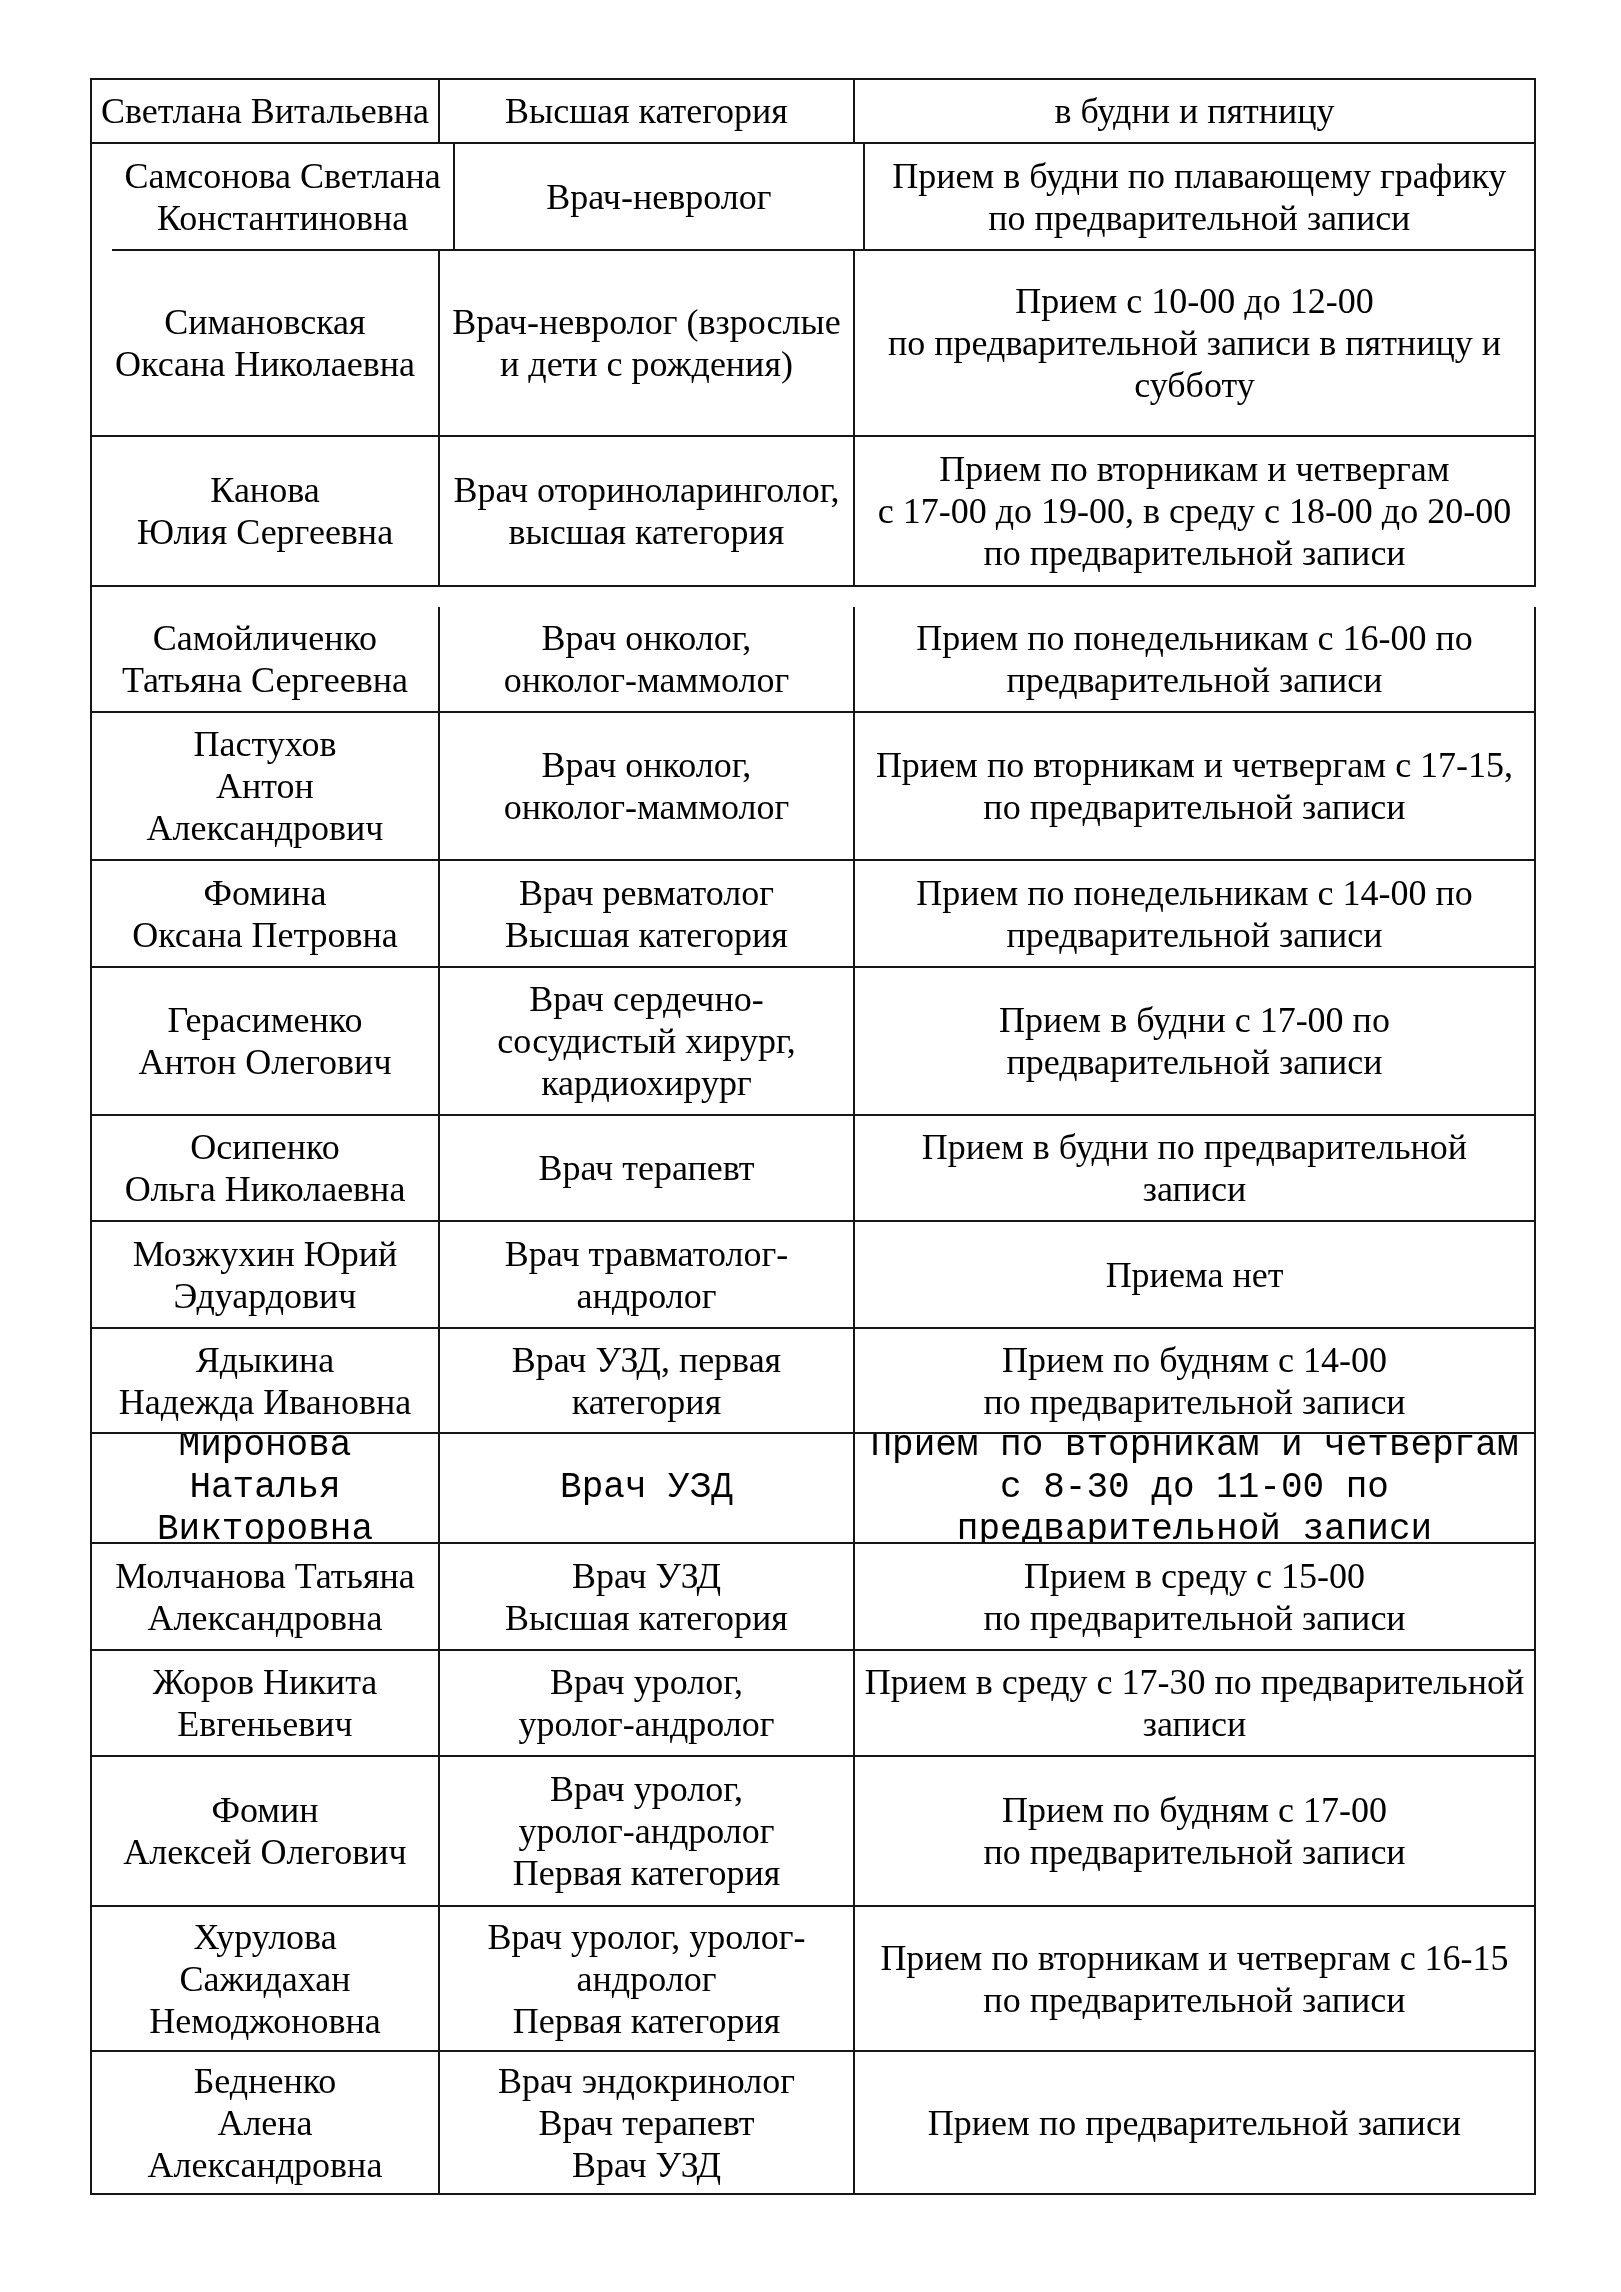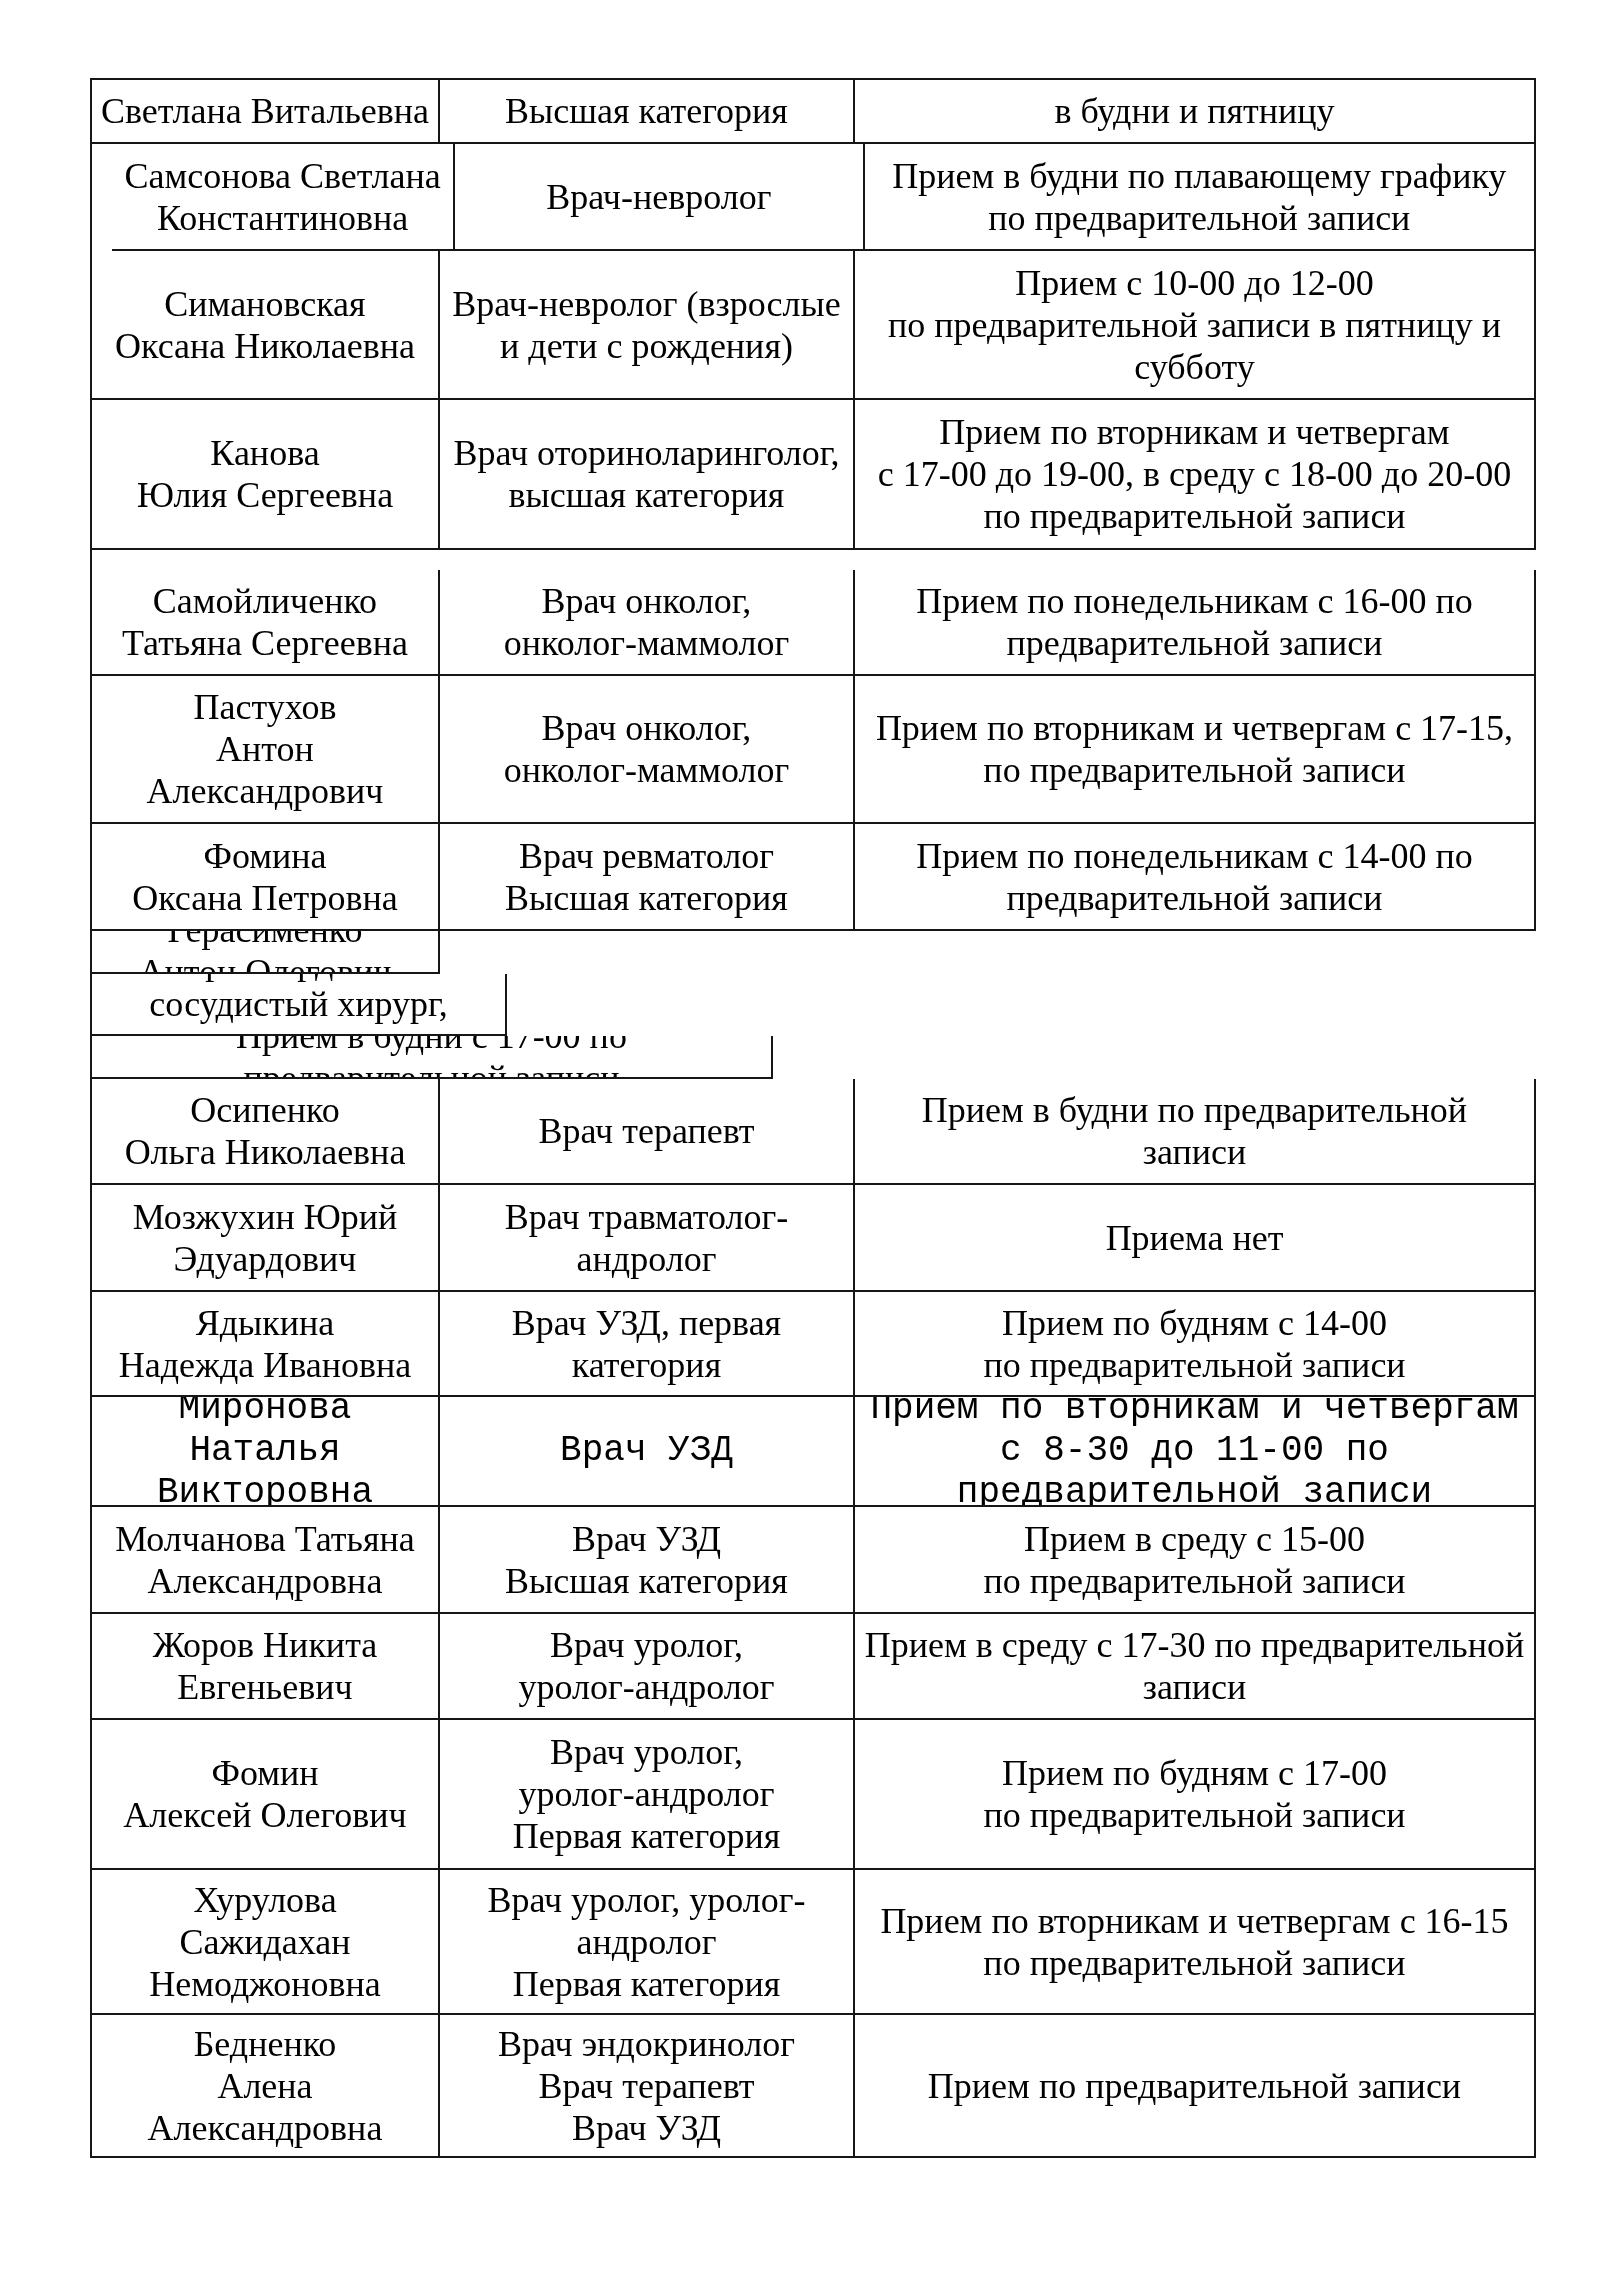--- a/index.html
+++ b/index.html
@@ -43,21 +43,21 @@
       <div class="cell specialty">Высшая категория</div>
       <div class="cell schedule">в будни и пятницу</div>
     </div>
     <div class="row" style="height: 107px; padding-left: 20px;">
       <div class="cell name">Самсонова Светлана
 Константиновна</div>
       <div class="cell specialty">Врач-невролог</div>
       <div class="cell schedule">Прием в будни по плавающему графику
 по предварительной записи</div>
     </div>
-    <div class="row" style="height: 149px;">
+    <div class="row" style="height: 186px;">
       <div class="cell name">Симановская
 Оксана Николаевна</div>
       <div class="cell specialty">Врач-невролог (взрослые
 и дети с рождения)</div>
       <div class="cell schedule">Прием с 10-00 до 12-00
 по предварительной записи в пятницу и
 субботу</div>
     </div>
     <div class="row" style="height: 150px;">
       <div class="cell name">Канова
@@ -86,21 +86,21 @@
 по предварительной записи</div>
     </div>
     <div class="row" style="height: 107px;">
       <div class="cell name">Фомина
 Оксана Петровна</div>
       <div class="cell specialty">Врач ревматолог
 Высшая категория</div>
       <div class="cell schedule">Прием по понедельникам с 14-00 по
 предварительной записи</div>
     </div>
-    <div class="row" style="height: 148px; flex-direction: column;">
+    <div class="row" style="height: 148px;">
       <div class="cell name">Герасименко
 Антон Олегович</div>
       <div class="cell specialty">Врач сердечно-
 сосудистый хирург,
 кардиохирург</div>
       <div class="cell schedule">Прием в будни с 17-00 по
 предварительной записи</div>
     </div>
     <div class="row" style="height: 106px;">
       <div class="cell name">Осипенко

